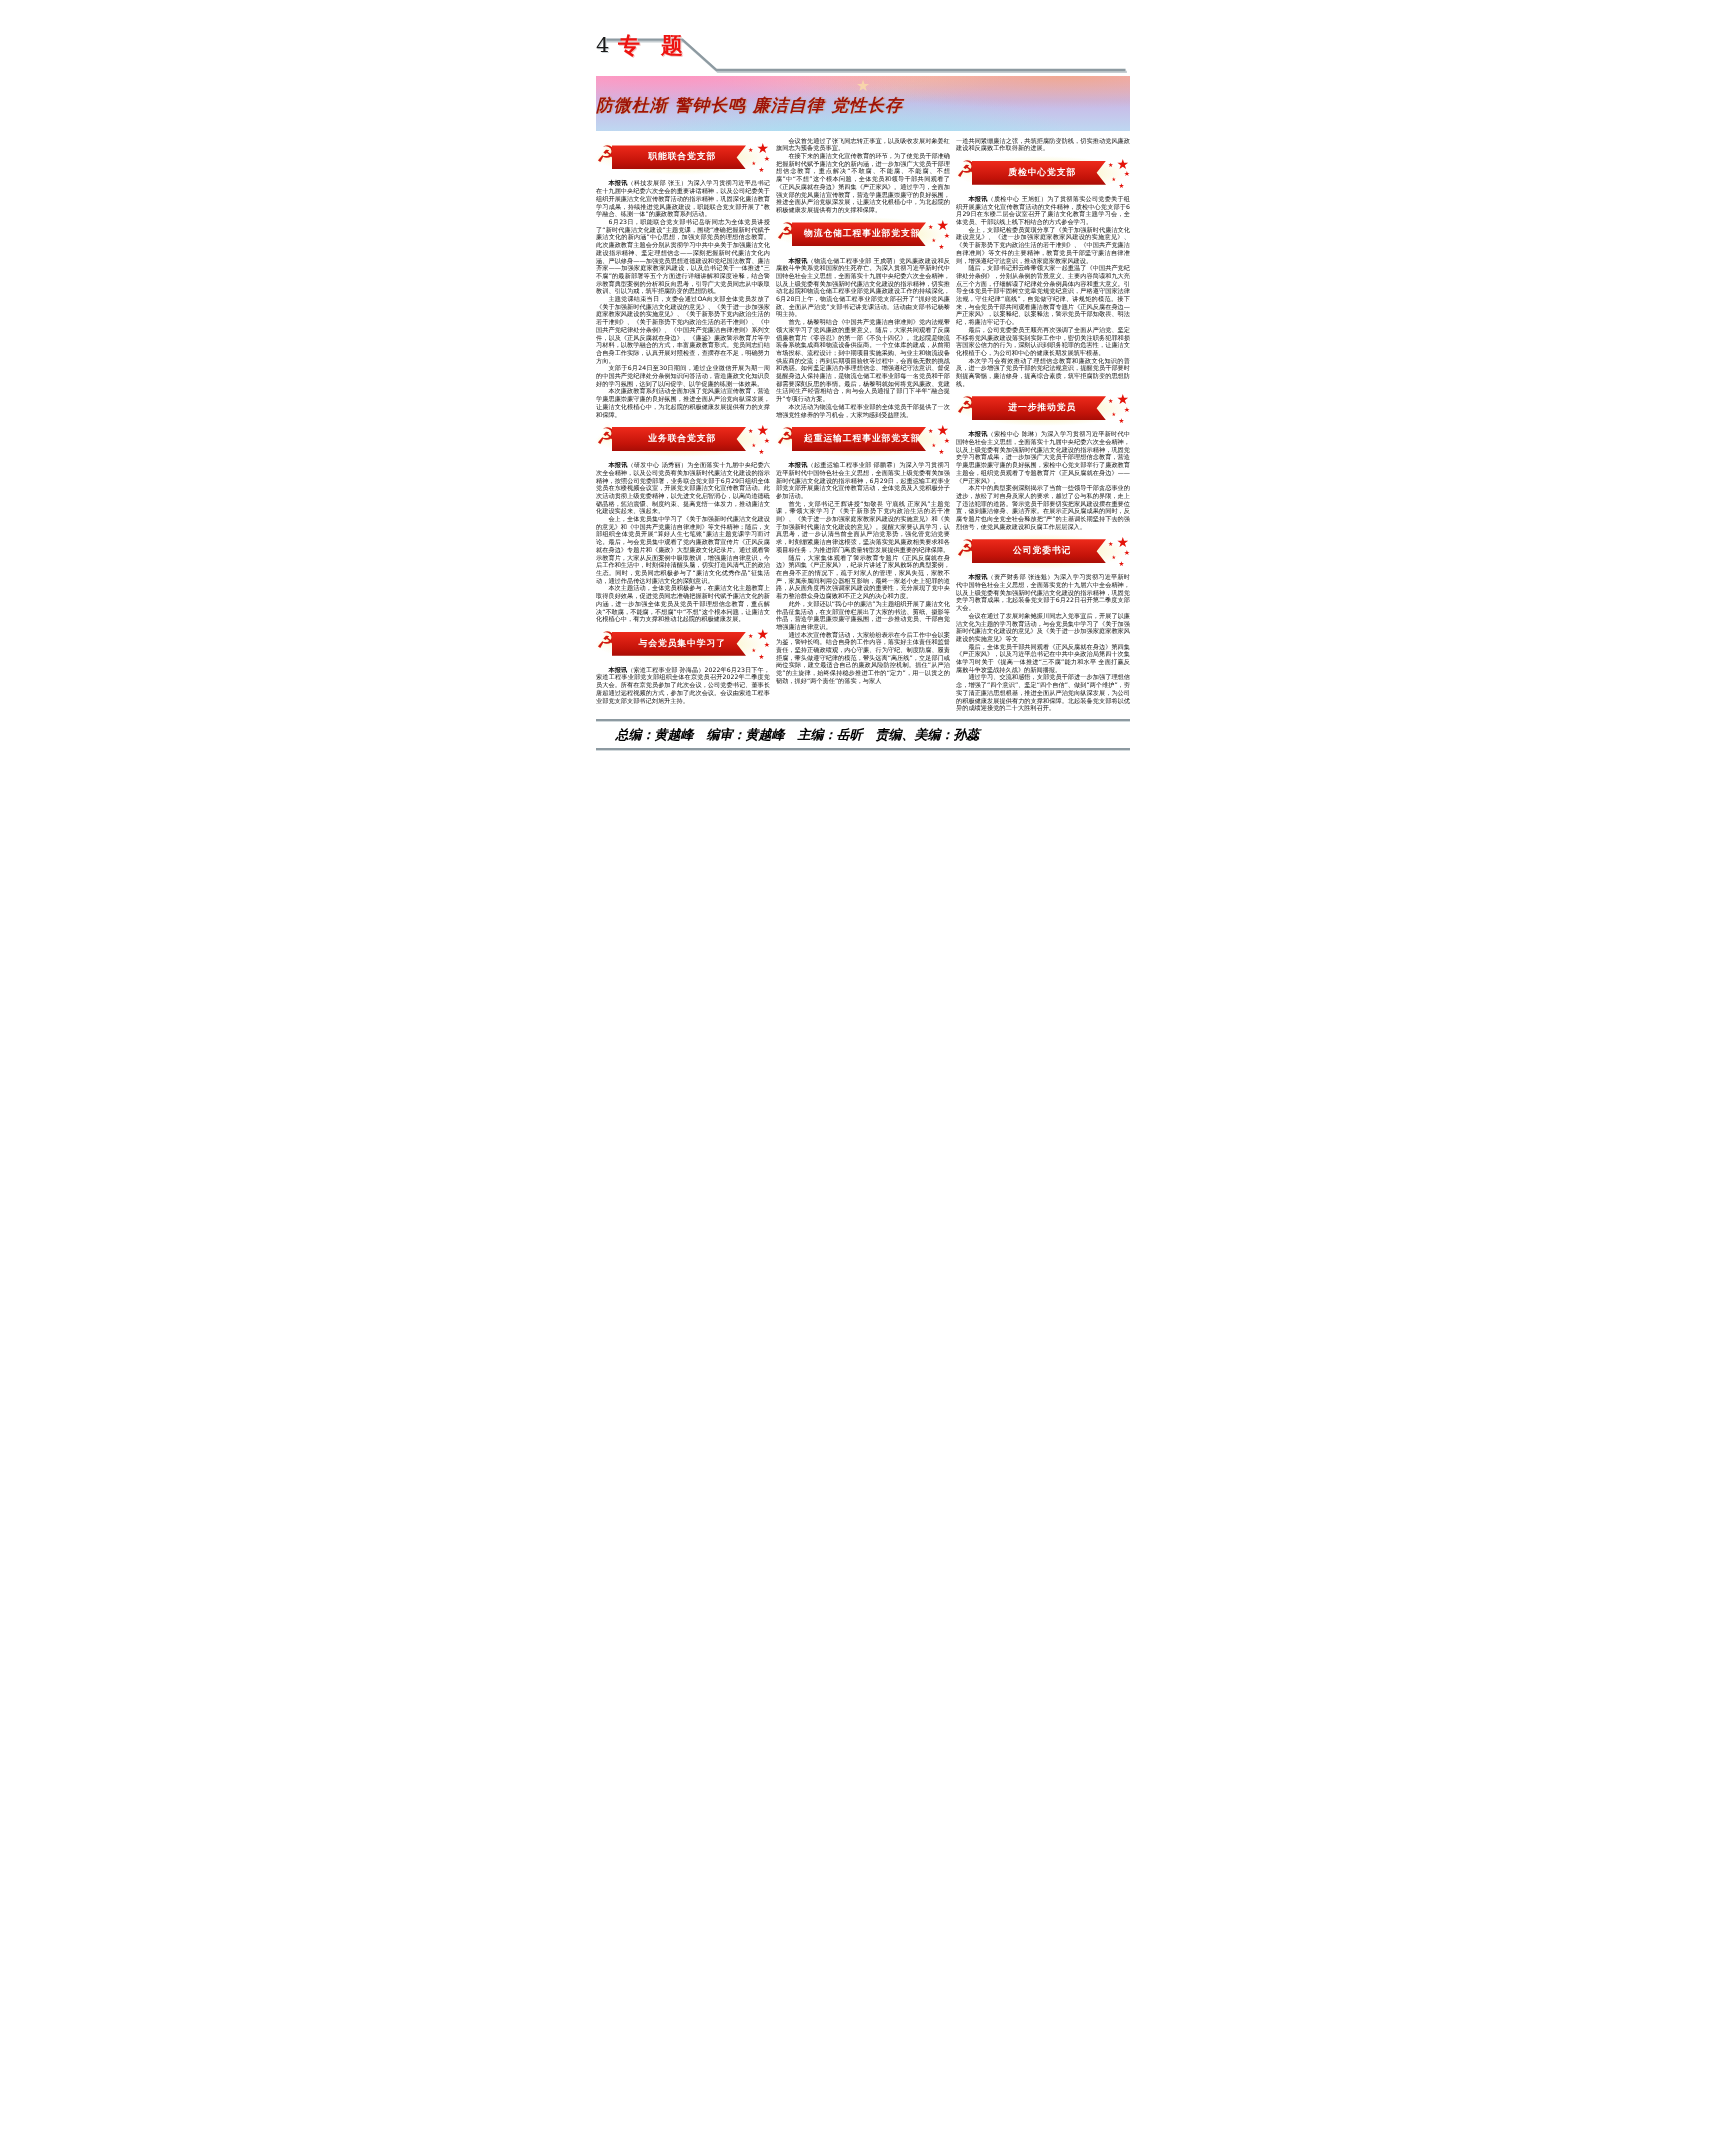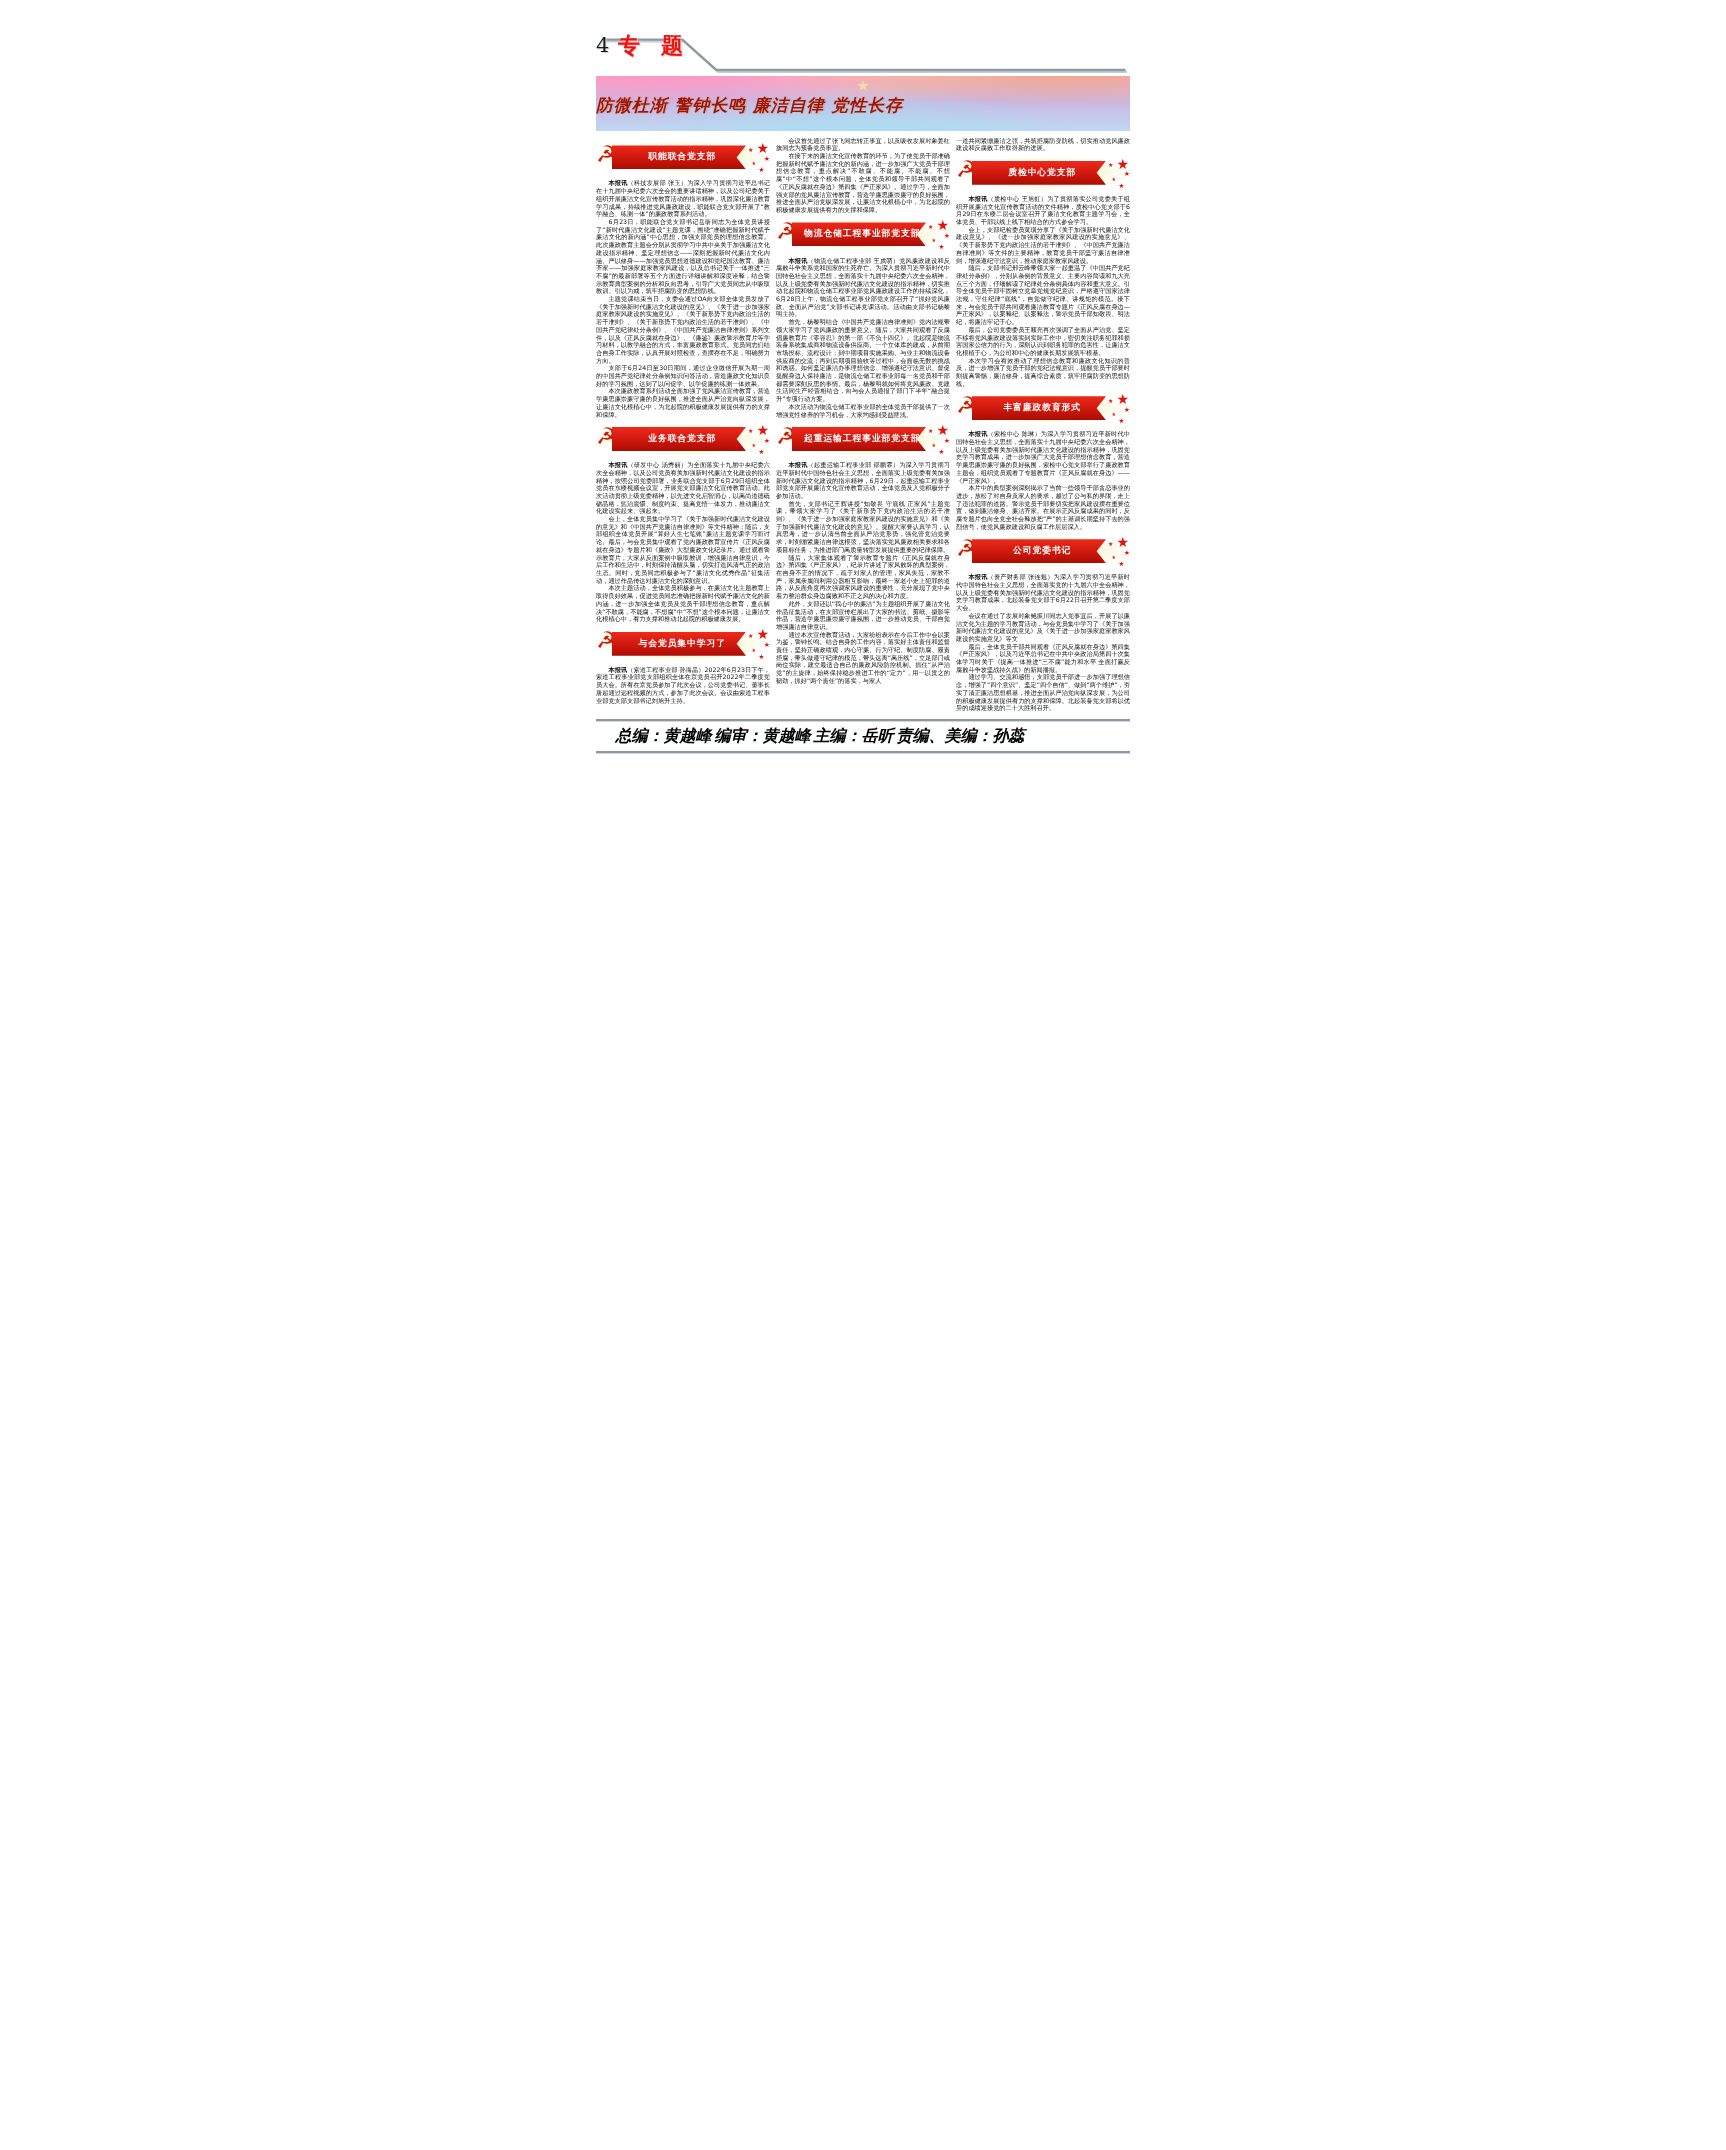--- a/index.html
+++ b/index.html
@@ -45,22 +45,22 @@
   .star{position:absolute;color:#e4140b;line-height:1;}
   .star.s1{right:0.9px;top:0.9px;font-size:14px;}
   .star.s2{right:16.7px;top:6.5px;font-size:6px;}
   .star.s3{right:0px;top:15.7px;font-size:7px;}
   .star.s4{right:14px;top:21px;font-size:5.1px;}
   .star.s5{right:5.6px;top:27px;font-size:6.5px;}
 
   
   .footer{margin:7.4px 21px 0 21px;padding-bottom:4.6px;}
   .rule{height:1.9px;background:#8d9aa1;box-shadow:0 0.9px 0 #ccd4d8;}
-  .credits{display:flex;gap:3px;padding:4.6px 0 4.6px 19.4px;
-    font-family:"DejaVu Serif",serif;font-weight:bold;font-style:italic;font-size:16px;color:#000;}
+  .credits{display:flex;gap:13px;padding:4.6px 0 4.6px 19.4px;
+    font-family:"DejaVu Serif",serif;font-weight:bold;font-style:italic;font-size:13px;color:#000;}
 </style>
 </head>
 <body>
 
 <div class="page">
 
   <div class="masthead">
     <svg class="mast-line" viewBox="0 0 1244 165" xmlns="http://www.w3.org/2000/svg">
       <polyline points="60,86 230,86 304,152 1192,152" fill="none" stroke="#c6ced2" stroke-width="5" transform="translate(3,4)"></polyline>
       <polyline points="60,86 230,86 304,152 1192,152" fill="none" stroke="#8d9aa1" stroke-width="5"></polyline>
@@ -185,21 +185,21 @@
 
       <p class="para"><strong class="lead">本报讯</strong><span>（质检中心  王旭虹）为了贯彻落实公司党委关于组织开展廉洁文化宣传教育活动的文件精神，质检中心党支部于6月29日在东楼二层会议室召开了廉洁文化教育主题学习会，全体党员、干部以线上线下相结合的方式参会学习。</span></p>
       <p class="para">会上，支部纪检委员黄璜分享了《关于加强新时代廉洁文化建设意见》、《进一步加强家庭家教家风建设的实施意见》、《关于新形势下党内政治生活的若干准则》、《中国共产党廉洁自律准则》等文件的主要精神，教育党员干部坚守廉洁自律准则，增强遵纪守法意识，推动家庭家教家风建设。</p>
       <p class="para">随后，支部书记邢云峰带领大家一起重温了《中国共产党纪律处分条例》，分别从条例的背景意义、主要内容简读和九大亮点三个方面，仔细解读了纪律处分条例具体内容和重大意义。引导全体党员干部牢固树立党章党规党纪意识，严格遵守国家法律法规，守住纪律“底线”，自觉做守纪律、讲规矩的模范。接下来，与会党员干部共同观看廉洁教育专题片《正风反腐在身边—严正家风》，以案释纪、以案释法，警示党员干部知敬畏、明法纪，将廉洁牢记于心。</p>
       <p class="para">最后，公司党委委员王顺亮再次强调了全面从严治党、坚定不移将党风廉政建设落实到实际工作中，密切关注职务犯罪和损害国家公信力的行为，深刻认识到职务犯罪的危害性，让廉洁文化根植于心，为公司和中心的健康长期发展筑牢根基。</p>
       <p class="para">本次学习会有效推动了理想信念教育和廉政文化知识的普及，进一步增强了党员干部的党纪法规意识，提醒党员干部要时刻提高警惕，廉洁修身，提高综合素质，筑牢拒腐防变的思想防线。</p>
 
       <div class="banner">
         <span class="emblem">☭</span>
         <div class="ribbon">
-          <span class="banner-title">丰富廉政教育形式</span>
+          <span class="banner-title">进一步推动党员</span>
         </div>
         <span class="star s1">★</span>
         <span class="star s2">★</span>
         <span class="star s3">★</span>
         <span class="star s4">★</span>
         <span class="star s5">★</span>
       </div>
 
       <p class="para"><strong class="lead">本报讯</strong><span>（索检中心  陈琳）为深入学习贯彻习近平新时代中国特色社会主义思想，全面落实十九届中央纪委六次全会精神，以及上级党委有关加强新时代廉洁文化建设的指示精神，巩固党史学习教育成果，进一步加强广大党员干部理想信念教育，营造学廉思廉崇廉守廉的良好氛围，索检中心党支部举行了廉政教育主题会，组织党员观看了专题教育片《正风反腐就在身边》——《严正家风》。</span></p>
       <p class="para">本片中的典型案例深刻揭示了当前一些领导干部贪恋事业的进步，放松了对自身及家人的要求，越过了公与私的界限，走上了违法犯罪的道路。警示党员干部要切实把家风建设摆在重要位置，做到廉洁修身、廉洁齐家。在展示正风反腐成果的同时，反腐专题片也向全党全社会释放把“严”的主基调长期坚持下去的强烈信号，使党风廉政建设和反腐工作层层深入。</p>

